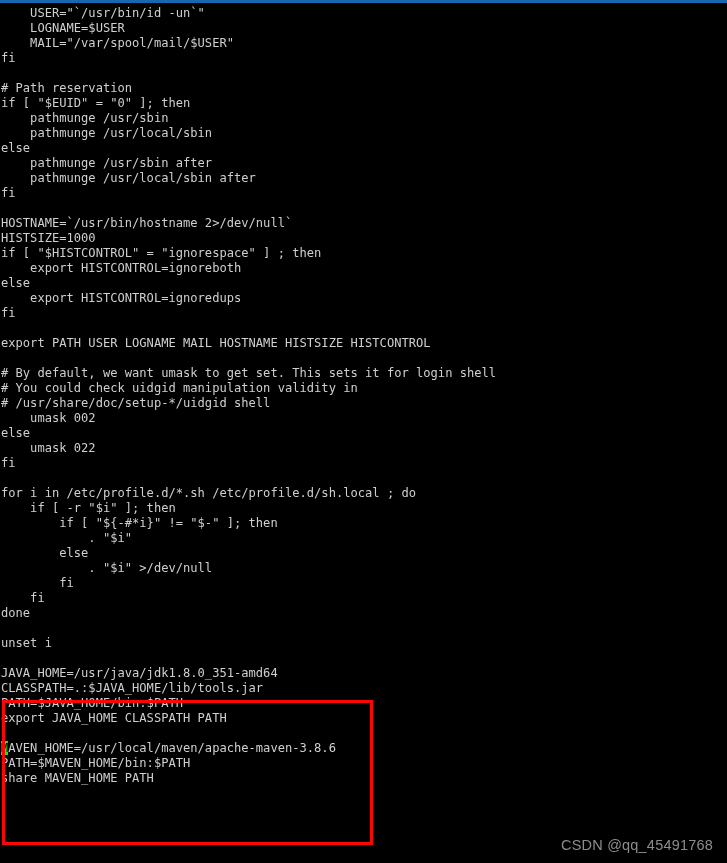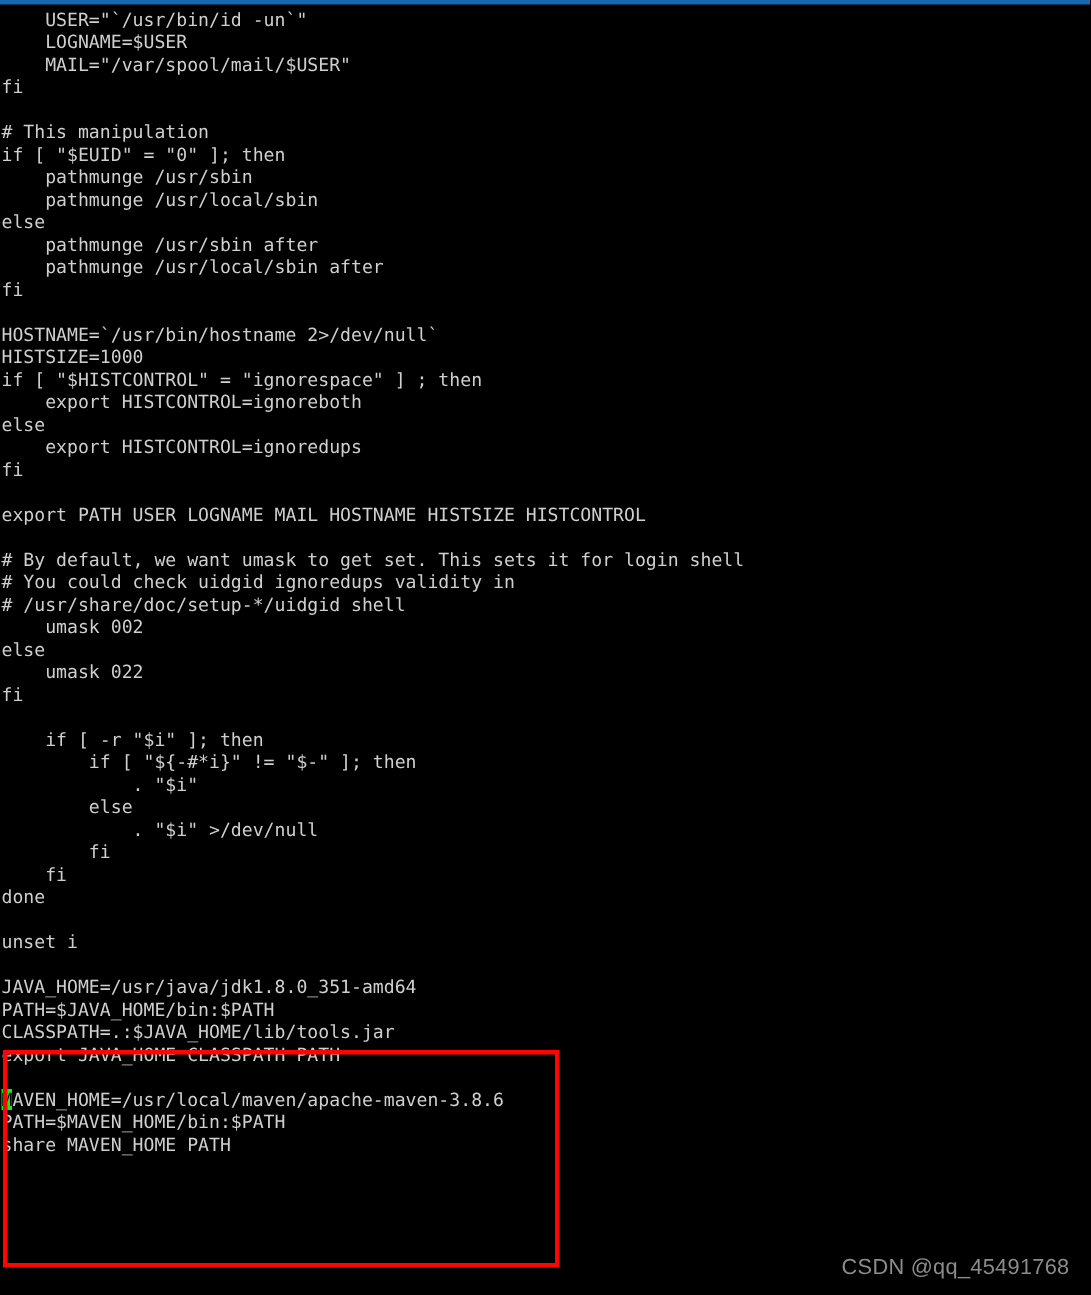--- a/index.html
+++ b/index.html
@@ -72,61 +72,62 @@
 <div id="screen">
 
   <div id="top-accent"></div>
 
   <div id="terminal">
       <div class="line">    USER="`/usr/bin/id -un`"</div>
       <div class="line">    LOGNAME=$USER</div>
       <div class="line">    MAIL="/var/spool/mail/$USER"</div>
       <div class="line">fi</div>
       <div class="line blank">&nbsp;</div>
-      <div class="line"># This manipulation</div>
+      <div class="line"># Path reservation</div>
       <div class="line">if [ "$EUID" = "0" ]; then</div>
       <div class="line">    pathmunge /usr/sbin</div>
       <div class="line">    pathmunge /usr/local/sbin</div>
       <div class="line">else</div>
       <div class="line">    pathmunge /usr/sbin after</div>
       <div class="line">    pathmunge /usr/local/sbin after</div>
       <div class="line">fi</div>
       <div class="line blank">&nbsp;</div>
       <div class="line">HOSTNAME=`/usr/bin/hostname 2&gt;/dev/null`</div>
       <div class="line">HISTSIZE=1000</div>
       <div class="line">if [ "$HISTCONTROL" = "ignorespace" ] ; then</div>
       <div class="line">    export HISTCONTROL=ignoreboth</div>
       <div class="line">else</div>
       <div class="line">    export HISTCONTROL=ignoredups</div>
       <div class="line">fi</div>
       <div class="line blank">&nbsp;</div>
       <div class="line">export PATH USER LOGNAME MAIL HOSTNAME HISTSIZE HISTCONTROL</div>
       <div class="line blank">&nbsp;</div>
       <div class="line"># By default, we want umask to get set. This sets it for login shell</div>
-      <div class="line"># You could check uidgid ignoredups validity in</div>
+      <div class="line"># You could check uidgid manipulation validity in</div>
       <div class="line"># /usr/share/doc/setup-*/uidgid shell</div>
       <div class="line">    umask 002</div>
       <div class="line">else</div>
       <div class="line">    umask 022</div>
       <div class="line">fi</div>
       <div class="line blank">&nbsp;</div>
+      <div class="line">for i in /etc/profile.d/*.sh /etc/profile.d/sh.local ; do</div>
       <div class="line">    if [ -r "$i" ]; then</div>
       <div class="line">        if [ "${-#*i}" != "$-" ]; then</div>
       <div class="line">            . "$i"</div>
       <div class="line">        else</div>
       <div class="line">            . "$i" &gt;/dev/null</div>
       <div class="line">        fi</div>
       <div class="line">    fi</div>
       <div class="line">done</div>
       <div class="line blank">&nbsp;</div>
       <div class="line">unset i</div>
       <div class="line blank">&nbsp;</div>
       <div class="line">JAVA_HOME=/usr/java/jdk1.8.0_351-amd64</div>
+      <div class="line">CLASSPATH=.:$JAVA_HOME/lib/tools.jar</div>
       <div class="line">PATH=$JAVA_HOME/bin:$PATH</div>
-      <div class="line">CLASSPATH=.:$JAVA_HOME/lib/tools.jar</div>
       <div class="line">export JAVA_HOME CLASSPATH PATH</div>
       <div class="line blank">&nbsp;</div>
       <div class="line"><span class="cursor">M</span><span>AVEN_HOME=/usr/local/maven/apache-maven-3.8.6</span></div>
       <div class="line">PATH=$MAVEN_HOME/bin:$PATH</div>
       <div class="line">share MAVEN_HOME PATH</div>
     </div>
 
   <div id="redbox"></div>
 
   <div id="watermark">CSDN @qq_45491768</div>

